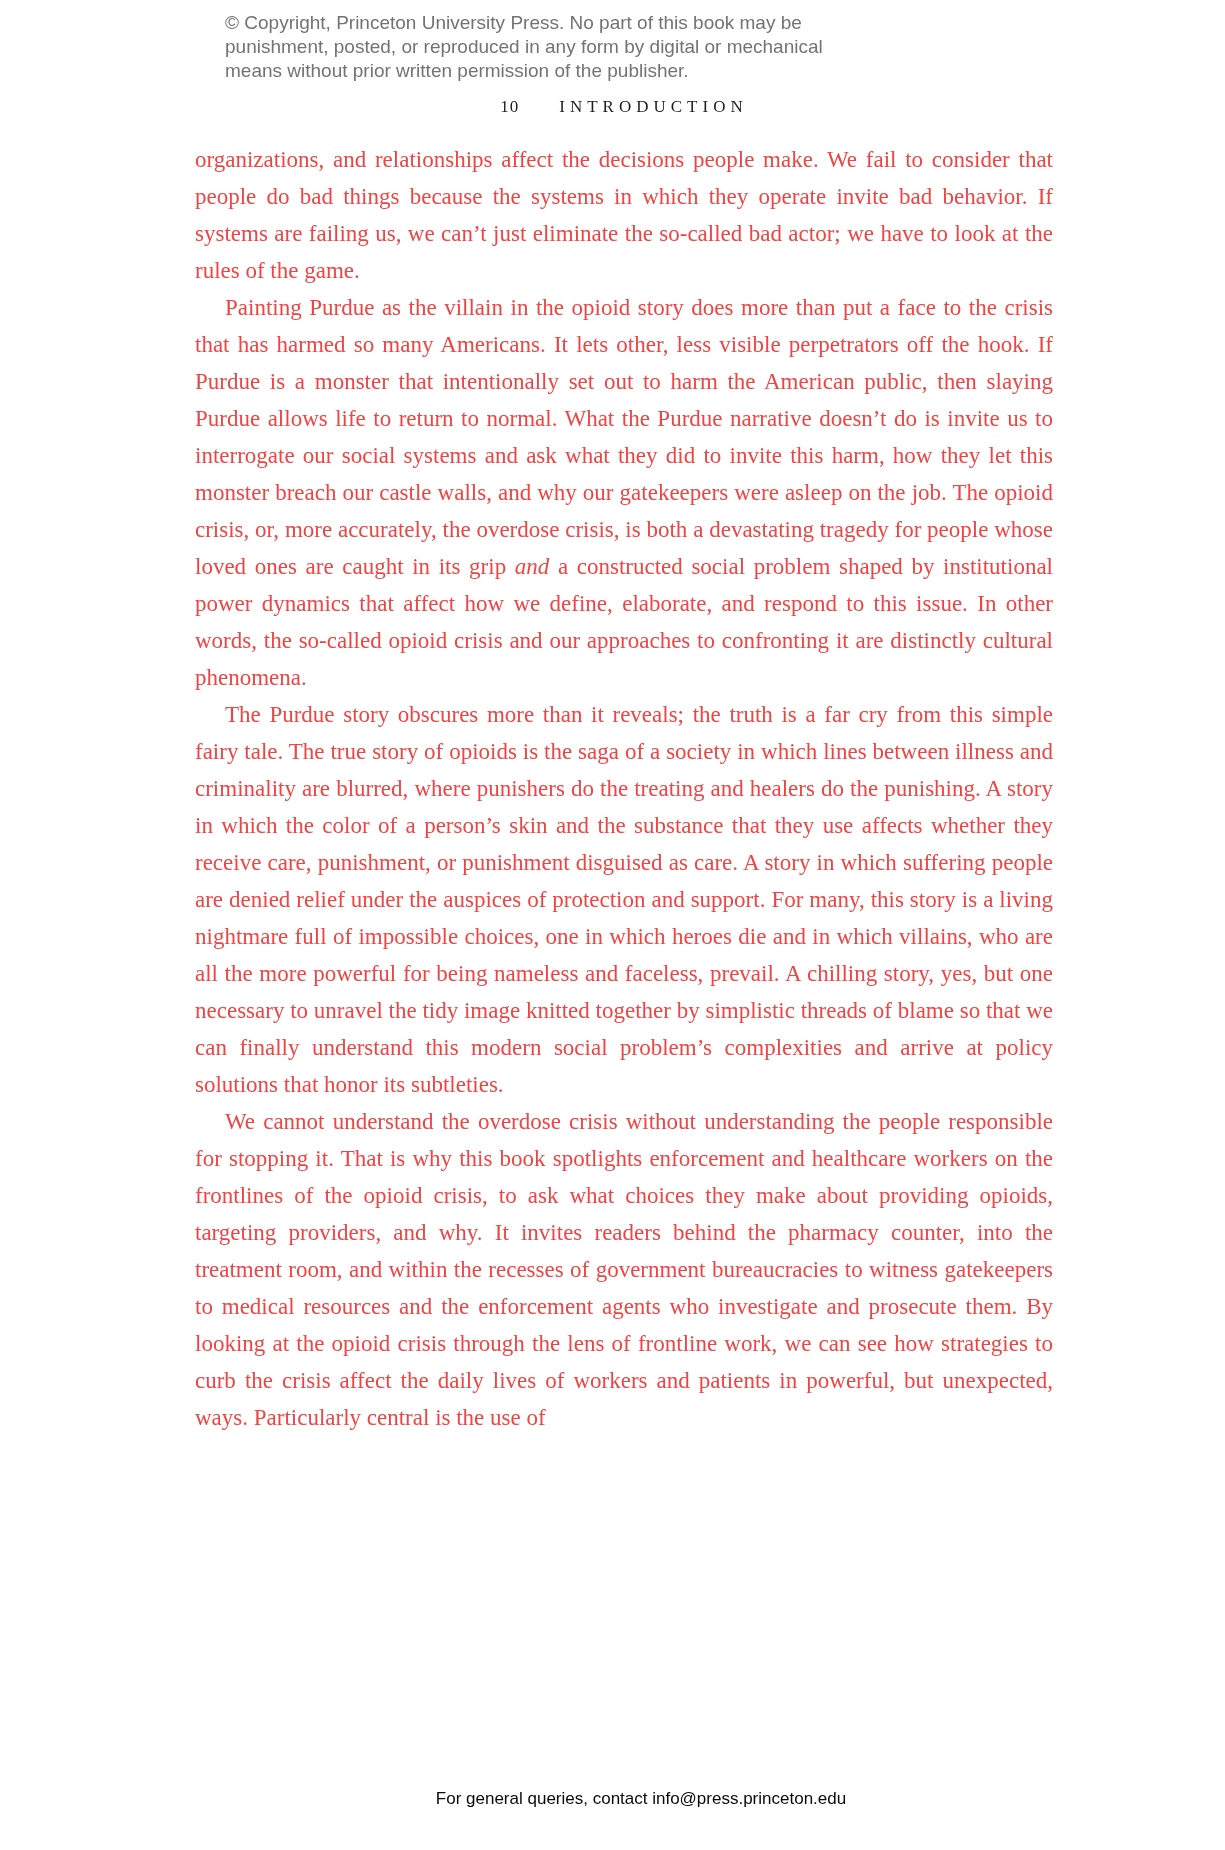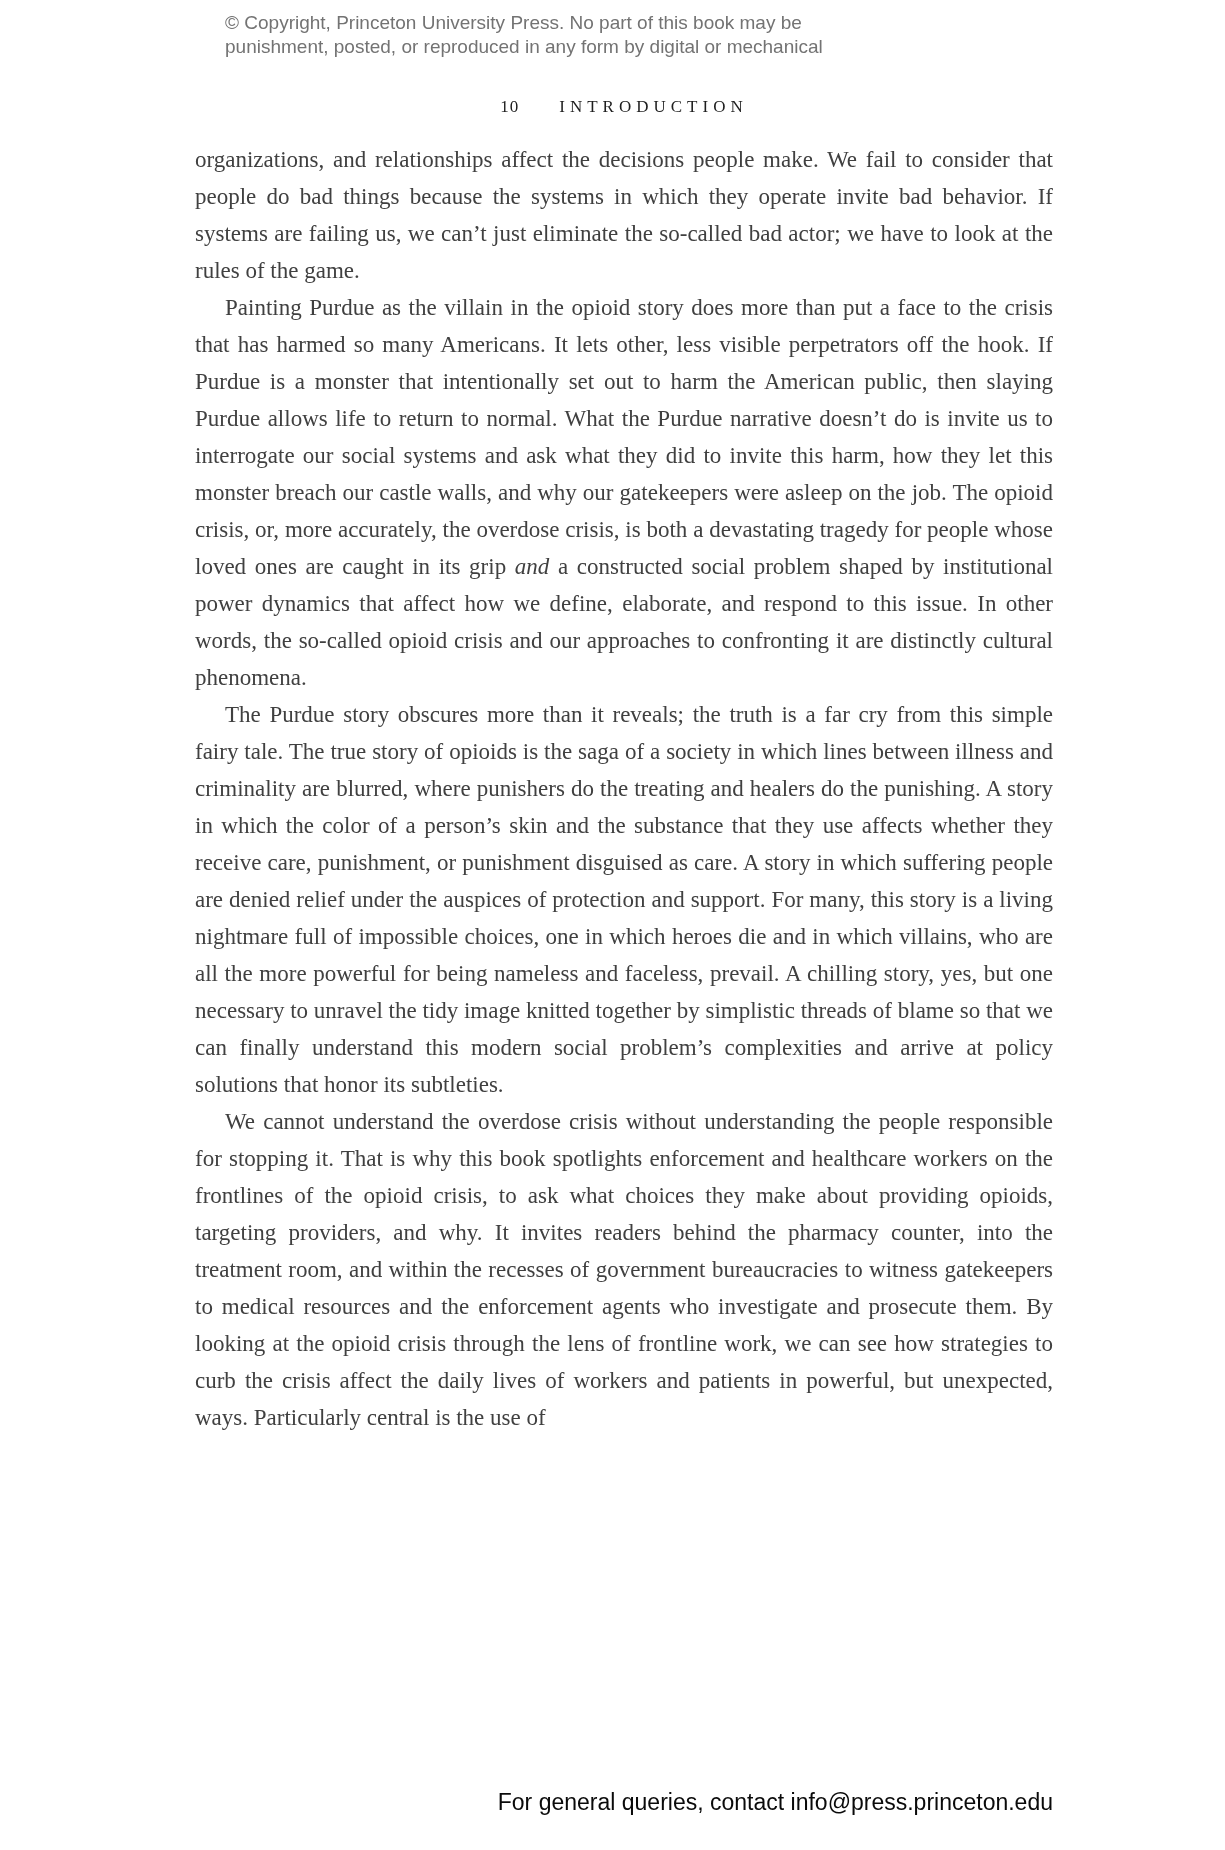--- a/index.html
+++ b/index.html
@@ -41,43 +41,44 @@
 
   .body-text {
     position: absolute;
     left: 195px;
     top: 141px;
     width: 858px;
     font-family: "Liberation Serif", serif;
     font-size: 23px;
     line-height: 37px;
     text-align: justify;
-    color: #404040;
+    color: #ef4444;
   }
   .body-text p { margin: 0; padding: 0; }
   .body-text p.indent { text-indent: 30px; }
   .italic { font-style: italic; }
 
   .footer {
     position: absolute;
-    left: 195px;
+    left: 212px;
     top: 1789px;
     width: 858px;
-    text-align: right;
+    text-align: center;
     font-family: "Liberation Sans", sans-serif;
-    font-size: 23px;
+    font-size: 17px;
     color: #0a0a0a;
   }
 </style>
 </head>
 <body>
 
 <div class="copyright">
   <div>© Copyright, Princeton University Press. No part of this book may be</div>
   <div>punishment, posted, or reproduced in any form by digital or mechanical</div>
+  <div>means without prior written permission of the publisher.</div>
 </div>
 
 <div class="running-head">
   <span class="pagenum">10</span><span class="title">INTRODUCTION</span>
 </div>
 
 <div class="body-text">
     <p class=""><span>organizations, and relationships affect the decisions people make. We fail to consider that people do bad things because the systems in which they operate invite bad behavior. If systems are failing us, we can’t just eliminate the so-called bad actor; we have to look at the rules of the game.</span></p>
     <p class="indent"><span>Painting Purdue as the villain in the opioid story does more than put a face to the crisis that has harmed so many Americans. It lets other, less visible perpetrators off the hook. If Purdue is a monster that intentionally set out to harm the American public, then slaying Purdue allows life to return to normal. What the Purdue narrative doesn’t do is invite us to interrogate our social systems and ask what they did to invite this harm, how they let this monster breach our castle walls, and why our gatekeepers were asleep on the job. The opioid crisis, or, more accurately, the overdose crisis, is both a devastating tragedy for people whose loved ones are caught in its grip </span><span class="italic">and</span><span> a constructed social problem shaped by institutional power dynamics that affect how we define, elaborate, and respond to this issue. In other words, the so-called opioid crisis and our approaches to confronting it are distinctly cultural phenomena.</span></p>
     <p class="indent"><span>The Purdue story obscures more than it reveals; the truth is a far cry from this simple fairy tale. The true story of opioids is the saga of a society in which lines between illness and criminality are blurred, where punishers do the treating and healers do the punishing. A story in which the color of a person’s skin and the substance that they use affects whether they receive care, punishment, or punishment disguised as care. A story in which suffering people are denied relief under the auspices of protection and support. For many, this story is a living nightmare full of impossible choices, one in which heroes die and in which villains, who are all the more powerful for being nameless and faceless, prevail. A chilling story, yes, but one necessary to unravel the tidy image knitted together by simplistic threads of blame so that we can finally understand this modern social problem’s complexities and arrive at policy solutions that honor its subtleties.</span></p>

